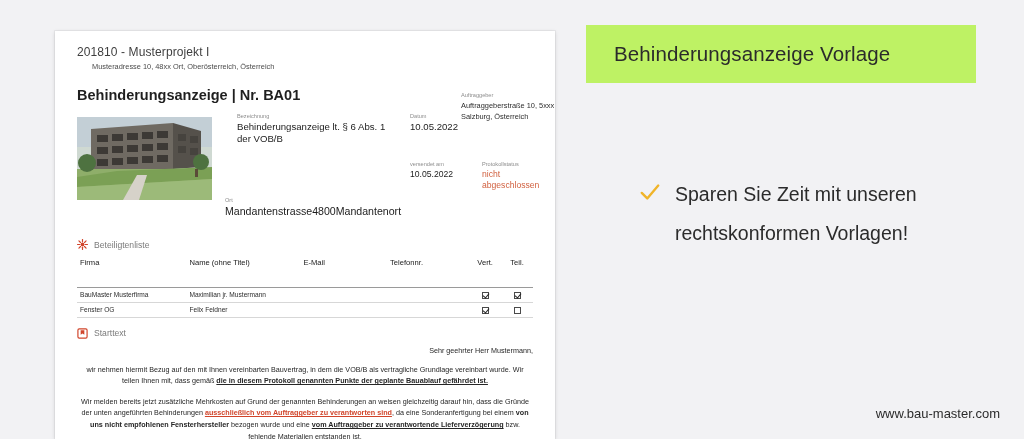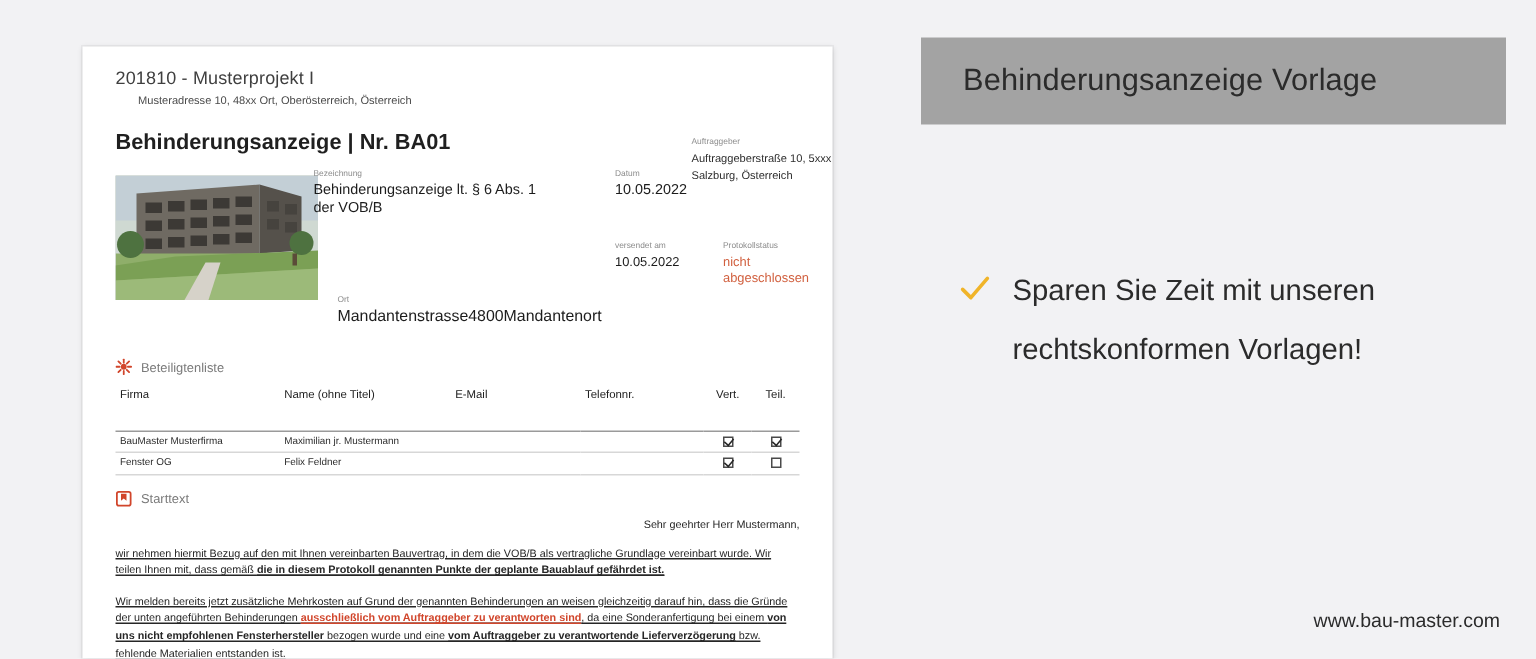--- a/index.html
+++ b/index.html
@@ -64,21 +64,21 @@
     position: absolute;
     left: 0;
     top: 4px;
     width: 135px;
     height: 83px;
     overflow: hidden;
     background: #b9c6bb;
   }
   .photo svg { display: block; }
 
-  .meta-col-1 { position: absolute; left: 132px; top: 0px; width: 185px; }
+  .meta-col-1 { position: absolute; left: 160px; top: 0px; width: 185px; }
   .meta-col-2 { position: absolute; left: 333px; top: 0px; width: 90px; }
   .meta-col-3 { position: absolute; left: 333px; top: 48px; width: 72px; }
   .meta-col-4 { position: absolute; left: 405px; top: 48px; width: 100px; }
   .meta-col-5 { position: absolute; left: 148px; top: 84px; width: 260px; }
 
   .big-val { font-size: 9.6px; color: #1c1c1c; line-height: 1.35; }
   .mid-val { font-size: 8.6px; color: #1c1c1c; line-height: 1.35; }
   .status-val { font-size: 8.6px; color: #d1603f; line-height: 1.35; }
   .ort-val { font-size: 10.6px; color: #1c1c1c; line-height: 1.3; }
 
@@ -131,36 +131,35 @@
     transform: rotate(40deg);
   }
 
   
   .greet { font-size: 7.2px; color: #262626; margin: 7px 0 9px 0; text-align: right; }
   .para {
     font-size: 7.2px;
     color: #262626;
     line-height: 1.62;
     margin: 0 0 9px 0;
-    text-align: left;
-    text-decoration: underline;
+    text-align: center;
   }
   .b-u { font-weight: bold; text-decoration: underline; }
   .red-u { color: #d1452b; text-decoration: underline; font-weight: bold; }
   .b { font-weight: bold; }
   .u { text-decoration: underline; }
 
   
   .headline-card {
     position: absolute;
-    left: 614px;
+    left: 586px;
     top: 25px;
     width: 390px;
     height: 58px;
-    background: #a3a3a3;
+    background: #bef264;
     display: flex;
     align-items: center;
     padding-left: 28px;
   }
   .headline-card span {
     font-size: 20.5px;
     color: #2b2b2b;
     letter-spacing: .1px;
   }
 

